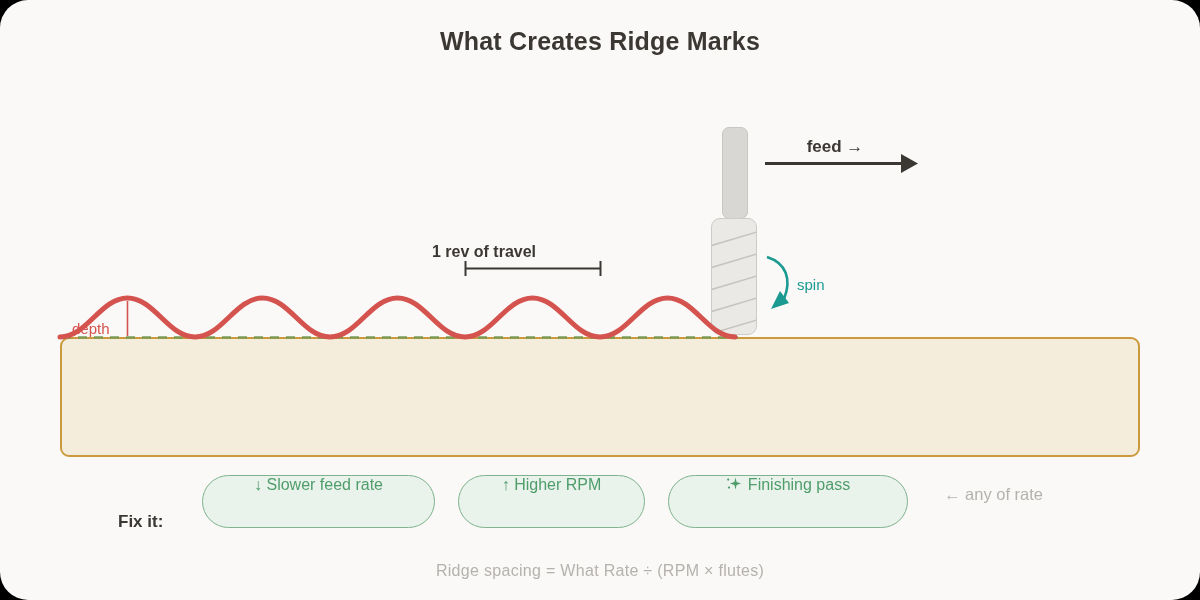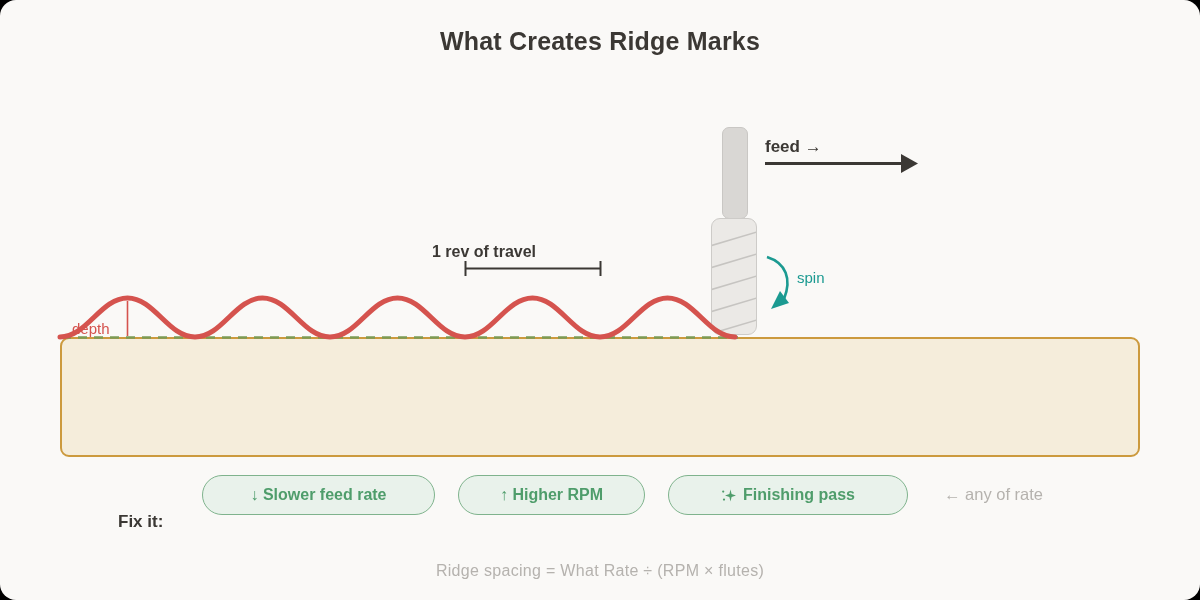--- a/index.html
+++ b/index.html
@@ -1,19 +1,19 @@
 <!DOCTYPE html>
 <html style="--paper: #faf9f7; --ink: #3b3834; --muted: #b5b2ae; --red: #d5534e; --teal: #1b9a91; --block-fill: #f5eddb; --block-border: #cc9a3e; --surface-dash: #7c9b55; --tool-fill: #ebe9e6; --shank-fill: #d9d7d4; --btn-bg: #e9f2eb; --btn-border: #7fb38d; --btn-text: #4f9d6b;"><head>
 <meta charset="utf-8">
 <style>
   html,body{margin:0;padding:0;background:#000;}
   body{font-family:"Liberation Sans","DejaVu Sans",sans-serif;}
   .page{
     position:relative;width:1200px;height:600px;overflow:hidden;
-    background:var(--paper,#faf9f7);border-radius:16px;
+    background:var(--paper,#faf9f7);border-radius:28px;
   }
   .abs{position:absolute;}
   .title{
     left:0;top:27px;width:1200px;text-align:center;
     font-size:25px;font-weight:700;color:var(--ink,#3b3834);letter-spacing:.2px;
   }
   
   .block{
     left:60px;top:337px;width:1080px;height:120px;box-sizing:border-box;
     background:var(--block-fill,#f5eddb);
@@ -26,28 +26,28 @@
   }
   .cutter{
     left:711px;top:218px;width:46px;height:117px;box-sizing:border-box;
     background:var(--tool-fill,#ebe9e6);border:1.5px solid #cdcbc8;border-radius:9px;
     overflow:hidden;
   }
   .scene-overlay{left:0;top:0;pointer-events:none;}
   
   .depth-label{left:72px;top:320px;font-size:15px;color:var(--red,#d5534e);}
   .rev-label{left:432px;top:243px;width:200px;text-align:left;font-size:16px;font-weight:700;color:var(--ink,#3b3834);}
-  .feed-label{left:765px;top:137px;width:140px;text-align:left;font-size:17px;font-weight:600;color:var(--ink,#3b3834);}
-  .spin-label{left:797px;top:269px;font-size:15px;color:var(--teal,#1b9a91);}
+  .feed-label{left:765px;top:137px;width:140px;text-align:center;font-size:17px;font-weight:600;color:var(--ink,#3b3834);}
+  .spin-label{left:797px;top:276px;font-size:15px;color:var(--teal,#1b9a91);}
   
   .fix-label{left:118px;top:484px;font-size:17px;font-weight:700;color:var(--ink,#3b3834);margin-top:28px;}
   .pill{
-    top:475px;height:40px;box-sizing:border-box;display:flex;align-items:center;justify-content:center;gap:7px;
+    top:475px;height:53px;box-sizing:border-box;display:flex;align-items:flex-start;justify-content:center;gap:7px;
     background:var(--btn-bg,#e9f2eb);border:1.5px solid var(--btn-border,#7fb38d);border-radius:999px;
-    color:var(--btn-text,#4f9d6b);font-size:16px;font-weight:700;font-family:inherit;cursor:pointer;padding:0;
+    color:var(--btn-text,#4f9d6b);font-size:16px;font-weight:400;font-family:inherit;cursor:pointer;padding:0;
   }
   .pill-1{left:202px;width:233px;}
   .pill-2{left:458px;width:187px;}
   .pill-3{left:668px;width:240px;}
   .aside{left:944px;top:485px;font-size:16.5px;color:var(--muted,#b5b2ae);}
   .caption{left:0;top:562px;width:1200px;text-align:center;font-size:16px;color:var(--muted,#b5b2ae);letter-spacing:.3px;}
 </style>
 </head>
 <body>
 

